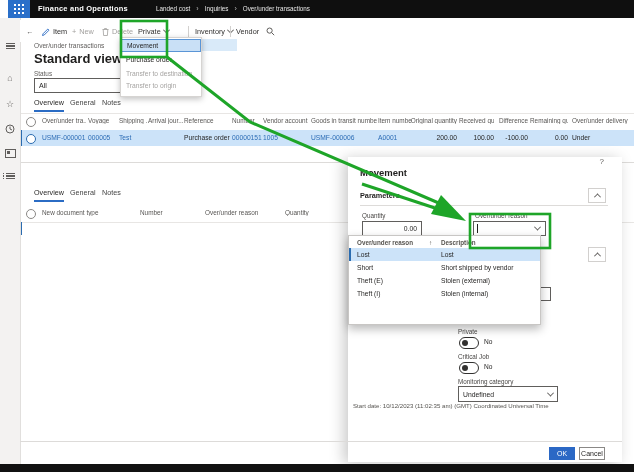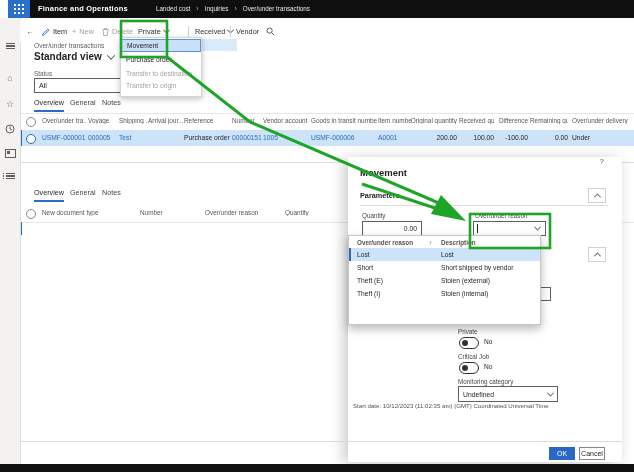--- a/index.html
+++ b/index.html
@@ -27,21 +27,21 @@
 
   
   .actionbar{position:absolute;left:20px;top:20px;width:614px;height:22px;background:#fff;z-index:6;}
   .act{position:absolute;top:5px;height:13px;display:flex;align-items:center;gap:3px;font-size:7.3px;color:#323130;cursor:pointer;white-space:nowrap;}
   .act.dis{color:#a19f9d;cursor:default;}
   .chev{display:inline-block;width:4px;height:4px;border-right:1px solid #605e5c;border-bottom:1px solid #605e5c;transform:rotate(45deg) translate(-1px,-1px);}
   .vsep{position:absolute;top:6px;width:1px;height:11px;background:#d2d0ce;}
 
   
   .caption{position:absolute;left:34px;top:42px;font-size:6.6px;color:#605e5c;}
-  .viewtitle{position:absolute;left:34px;top:51px;font-size:10px;font-weight:bold;color:#201f1e;display:flex;gap:6px;align-items:center;}
+  .viewtitle{position:absolute;left:34px;top:51px;font-size:13px;font-weight:bold;color:#201f1e;display:flex;gap:6px;align-items:center;}
   .viewtitle .chev{width:5px;height:5px;}
   .lbl{font-size:6.4px;color:#605e5c;}
   .selectbox{position:absolute;border:1px solid #605e5c;background:#fff;font-size:7px;color:#201f1e;display:flex;align-items:center;padding:0 4px;justify-content:space-between;cursor:pointer;}
 
   
   .tab{position:absolute;font-size:7.2px;color:#444;cursor:pointer;padding-bottom:3px;}
   .tab.active{color:#201f1e;border-bottom:2px solid #2b6cc4;}
 
   
   .ghrow{position:absolute;left:20px;width:614px;height:16px;border-top:1px solid #e8e6e4;border-bottom:1px solid #e8e6e4;background:#fff;}
@@ -170,21 +170,21 @@
           <path d="M0.5 1.5 H6.5 M2.5 1.5 V0.5 H4.5 V1.5 M1.2 1.5 L1.6 7.5 H5.4 L5.8 1.5" fill="none" stroke="#a19f9d" stroke-width="0.8"></path>
         </svg>
       <span>Delete</span>
     </div>
     <div class="act" style="left:118px;">
       <span>Private</span>
       <span class="chev"></span>
     </div>
     <div class="vsep" style="left:168px;"></div>
     <div class="act" style="left:175px;">
-      <span>Received</span>
+      <span>Inventory</span>
       <span class="chev"></span>
     </div>
     <div class="vsep" style="left:210px;"></div>
     <div class="act" style="left:216px;">
       <span>Vendor</span>
     </div>
     <div class="act" style="left:246px;">
       <svg width="9" height="9" viewBox="0 0 9 9">
           <circle cx="3.6" cy="3.6" r="2.6" fill="none" stroke="#605e5c" stroke-width="1"></circle>
           <line x1="5.6" y1="5.6" x2="8.2" y2="8.2" stroke="#605e5c" stroke-width="1"></line>

